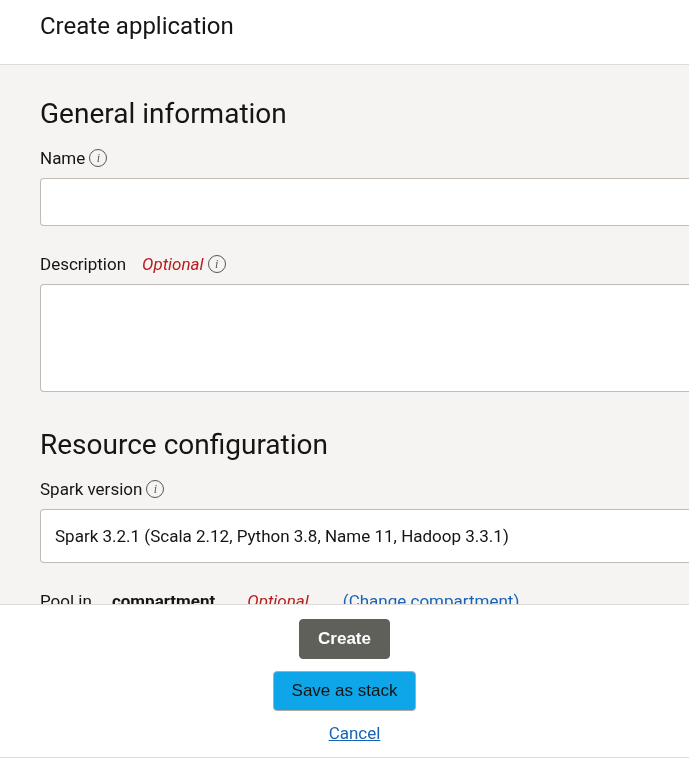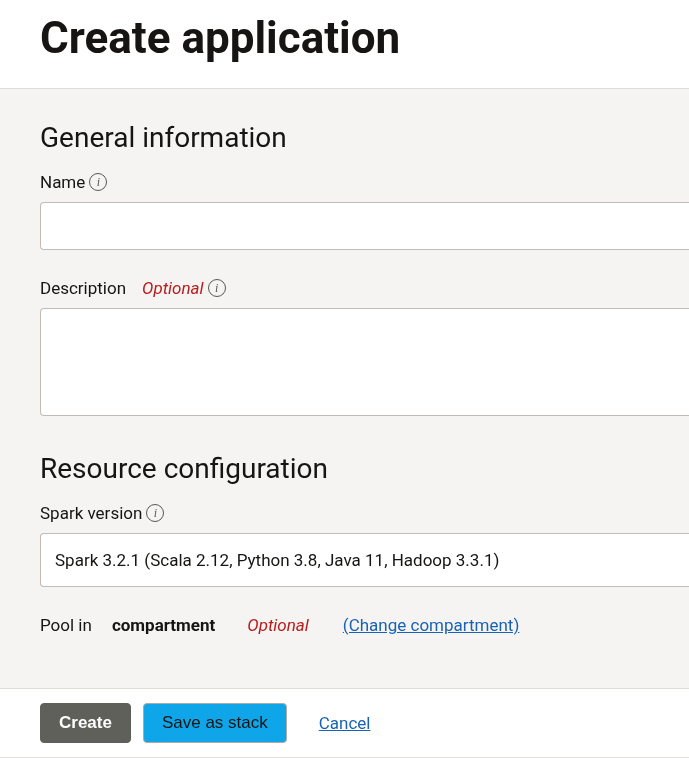--- a/index.html
+++ b/index.html
@@ -14,22 +14,22 @@
       width: 689px;
       height: 758px;
       overflow: hidden;
       position: relative;
     }
     .page-header {
       padding: 12px 40px 24px 40px;
       background: #ffffff;
     }
     .page-title {
-      font-size: 44px;
-      font-weight: 700;
+      font-size: 24px;
+      font-weight: 400;
       color: #161513;
     }
     .form-panel {
       background: #f5f4f2;
       border-top: 1px solid #dfdcd8;
       padding: 0 0 0 40px;
       height: 600px;
       overflow: hidden;
     }
     .section-heading {
@@ -142,20 +142,21 @@
       bottom: 0;
       left: 0;
       right: 0;
       background: #ffffff;
       border-top: 1px solid #dfdcd8;
       border-bottom: 1px solid #dfdcd8;
       padding: 14px 40px;
       display: flex;
       align-items: center;
       gap: 12px;
+      flex-direction: column;
     }
     .btn {
       height: 40px;
       padding: 0 18px;
       border-radius: 4px;
       font-size: 17px;
       cursor: pointer;
       display: inline-flex;
       align-items: center;
       justify-content: center;
@@ -208,21 +209,21 @@
   </div>
 
   <h2 class="section-heading">Resource configuration</h2>
 
   <div class="field-row">
     <div class="field-label">
       <span>Spark version</span>
       <span class="info-icon">i</span>
     </div>
     <div class="select-display">
-      <span>Spark 3.2.1 (Scala 2.12, Python 3.8, Java 11, Hadoop 3.3.1)</span>
+      <span>Spark 3.2.1 (Scala 2.12, Python 3.8, Name 11, Hadoop 3.3.1)</span>
     </div>
   </div>
 
   <div class="field-row">
     <div class="compartment-label">
       <span>Pool in </span>
       <span class="compartment-bold">compartment</span>
       <span class="optional-tag">Optional</span>
       <a class="change-link">(Change compartment)</a>
     </div>

